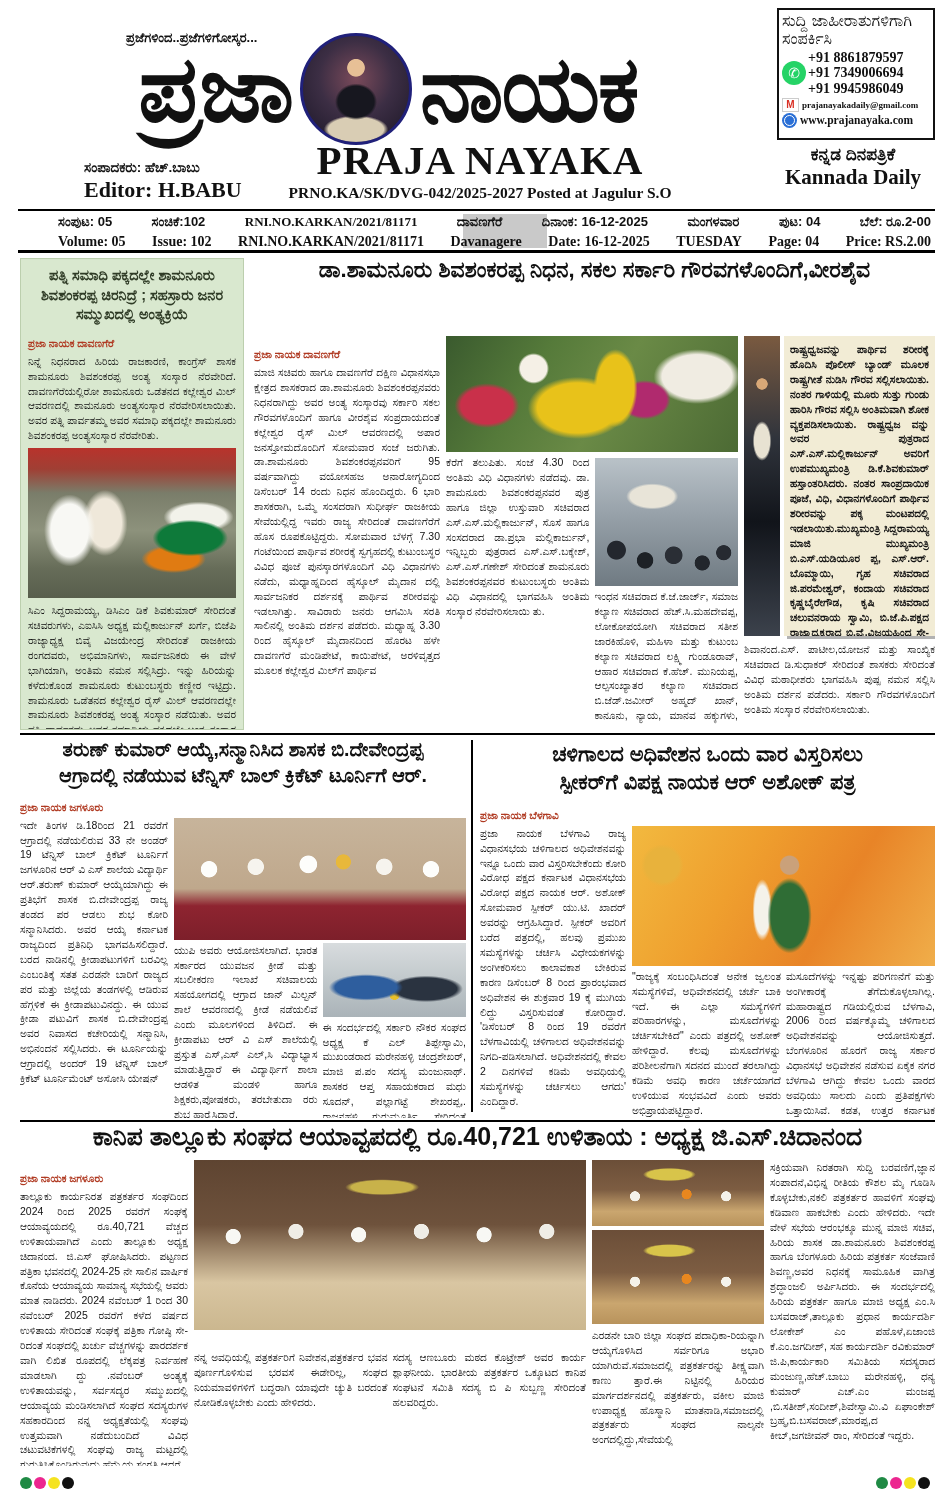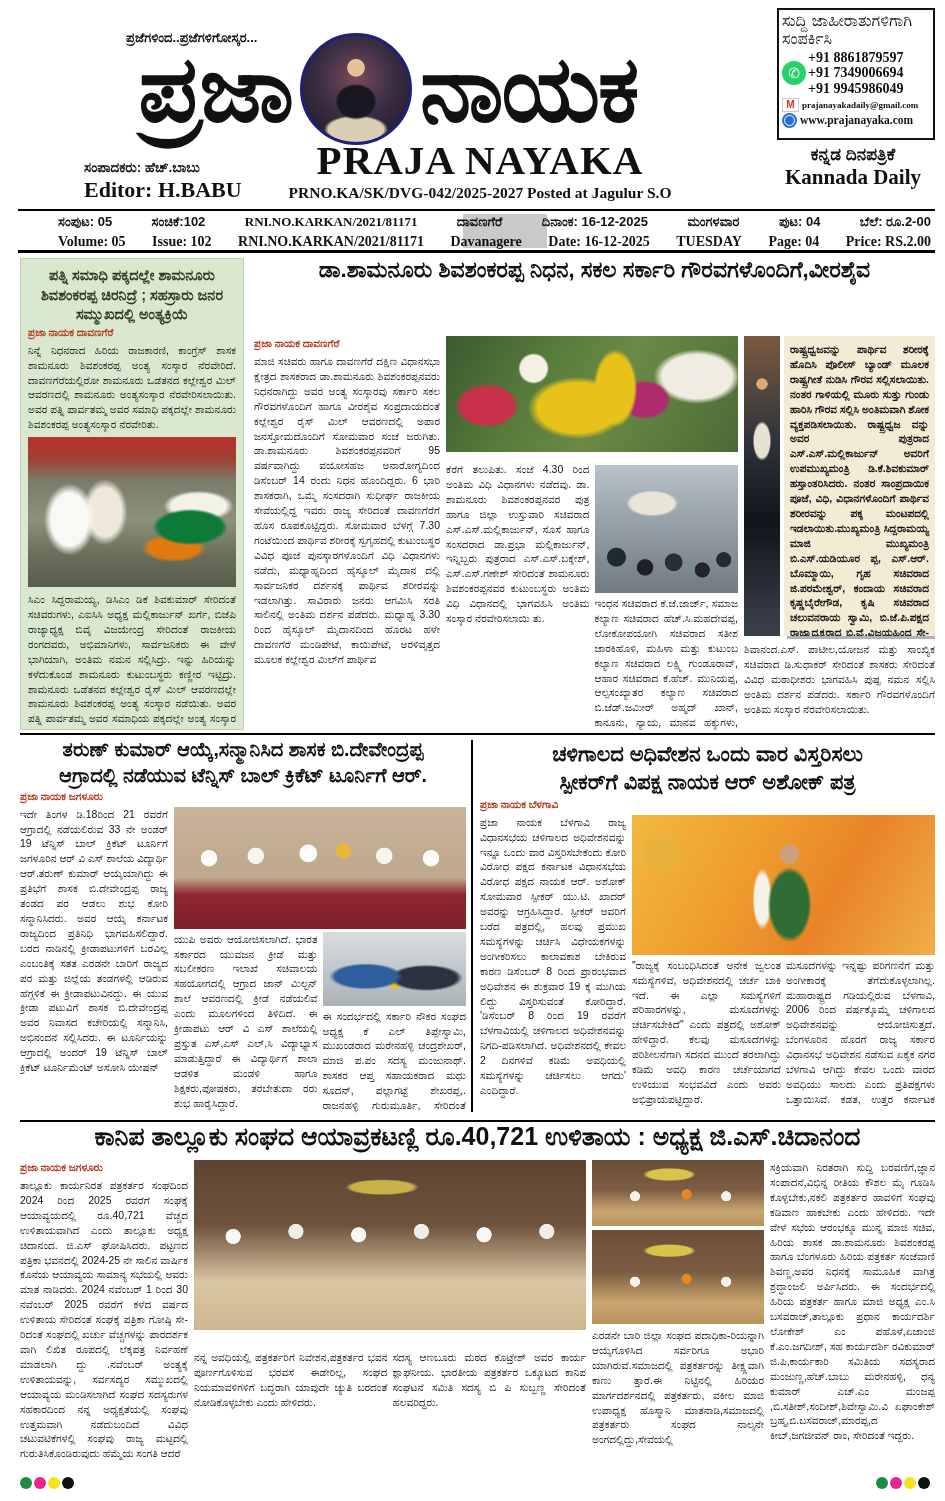--- a/index.html
+++ b/index.html
@@ -3,21 +3,21 @@
 <meta charset="utf-8">
 <style>
   html,body{margin:0;padding:0;background:#e9e9e9;}
   .page{position:relative;width:945px;height:1501px;background:#fff;margin:0 auto;
         font-family:"Liberation Sans",sans-serif;color:#111;overflow:hidden;}
   .abs{position:absolute;}
   .serif{font-family:"Liberation Serif",serif;}
   .ctr{text-align:center;}
   .clip{overflow:hidden;}
   .body-text{font-size:10.5px;line-height:1.42;text-align:justify;}
-  .dateline{color:#b03a22;font-weight:bold;font-size:10.5px;margin:2px 0 4px 0;font-family:Liberation Serif, serif;}
+  .dateline{color:#b03a22;font-weight:bold;font-size:10.5px;margin:12px 0 4px 0;}
   .photo{background-color:#888;}
   .hrule{background:#000;}
   
   .masthead-row{left:8px;top:28px;width:760px;height:122px;display:flex;align-items:center;justify-content:center;gap:8px;}
   .mast-kn{font-size:92px;font-weight:bold;line-height:1;letter-spacing:-2px;}
   .ambedkar{width:106px;height:106px;border-radius:50%;border:3px solid #20207a;flex:0 0 auto;
     background:
       radial-gradient(circle 14px at 50% 30%,#e7c096 0 60%,transparent 66%),
       radial-gradient(ellipse 30px 26px at 50% 62%,#17171f 0 60%,transparent 70%),
       radial-gradient(ellipse 46px 20px at 50% 88%,#d9cdb4 0 60%,transparent 70%),
@@ -200,21 +200,21 @@
 
     </div>
     <div class="abs lead-head1 ctr">ಡಾ.ಶಾಮನೂರು ಶಿವಶಂಕರಪ್ಪ ನಿಧನ, ಸಕಲ ಸರ್ಕಾರಿ ಗೌರವಗಳೊಂದಿಗೆ,ವೀರಶೈವ</div>
     <div class="abs lead-content">
       <div class="clip" style="flex:0 0 186px">
         <div class="dateline">ಪ್ರಜಾ ನಾಯಕ ದಾವಣಗೆರೆ</div>
         <div class="body-text">ಮಾಜಿ ಸಚಿವರು ಹಾಗೂ ದಾವಣಗೆರೆ ದಕ್ಷಿಣ ವಿಧಾನಸಭಾ ಕ್ಷೇತ್ರದ ಶಾಸಕರಾದ ಡಾ.ಶಾಮನೂರು ಶಿವಶಂಕರಪ್ಪನವರು ನಿಧನರಾಗಿದ್ದು ಅವರ ಅಂತ್ಯ ಸಂಸ್ಕಾರವು ಸರ್ಕಾರಿ ಸಕಲ ಗೌರವಗಳೊಂದಿಗೆ ಹಾಗೂ ವೀರಶೈವ ಸಂಪ್ರದಾಯದಂತೆ ಕಲ್ಲೇಶ್ವರ ರೈಸ್ ಮಿಲ್ ಆವರಣದಲ್ಲಿ ಅಪಾರ ಜನಸ್ತೋಮದೊಂದಿಗೆ ಸೋಮವಾರ ಸಂಜೆ ಜರುಗಿತು. ಡಾ.ಶಾಮನೂರು ಶಿವಶಂಕರಪ್ಪನವರಿಗೆ 95 ವರ್ಷವಾಗಿದ್ದು ವಯೋಸಹಜ ಅನಾರೋಗ್ಯದಿಂದ ಡಿಸೆಂಬರ್ 14 ರಂದು ನಿಧನ ಹೊಂದಿದ್ದರು. 6 ಭಾರಿ ಶಾಸಕರಾಗಿ, ಒಮ್ಮೆ ಸಂಸದರಾಗಿ ಸುಧೀರ್ಘ ರಾಜಕೀಯ ಸೇವೆಯಲ್ಲಿದ್ದ ಇವರು ರಾಜ್ಯ ಸೇರಿದಂತೆ ದಾವಣಗೆರೆಗೆ ಹೊಸ ರೂಪಕೊಟ್ಟಿದ್ದರು. ಸೋಮವಾರ ಬೆಳಗ್ಗೆ 7.30 ಗಂಟೆಯಿಂದ ಪಾರ್ಥಿವ ಶರೀರಕ್ಕೆ ಸ್ವಗೃಹದಲ್ಲಿ ಕುಟುಂಬಸ್ಥರ ವಿವಿಧ ಪೂಜೆ ಪುನಸ್ಕಾರಗಳೊಂದಿಗೆ ವಿಧಿ ವಿಧಾನಗಳು ನಡೆದು, ಮಧ್ಯಾಹ್ನದಿಂದ ಹೈಸ್ಕೂಲ್ ಮೈದಾನ ದಲ್ಲಿ ಸಾರ್ವಜನಿಕರ ದರ್ಶನಕ್ಕೆ ಪಾರ್ಥಿವ ಶರೀರವನ್ನು ಇಡಲಾಗಿತ್ತು. ಸಾವಿರಾರು ಜನರು ಆಗಮಿಸಿ ಸರತಿ ಸಾಲಿನಲ್ಲಿ ಅಂತಿಮ ದರ್ಶನ ಪಡೆದರು. ಮಧ್ಯಾಹ್ನ 3.30 ರಿಂದ ಹೈಸ್ಕೂಲ್ ಮೈದಾನದಿಂದ ಹೊರಟ ಹಳೇ ದಾವಣಗೆರೆ ಮಂಡಿಪೇಟೆ, ಕಾಯಿಪೇಟೆ, ಅರಳಿವೃತ್ತದ ಮೂಲಕ ಕಲ್ಲೇಶ್ವರ ಮಿಲ್‌ಗೆ ಪಾರ್ಥಿವ</div>
       </div>
       <div class="clip" style="flex:0 0 292px">
         <div class="photo ph-lead-main"></div>
-        <div style="display:flex;gap:5px;margin-top:10px">
+        <div style="display:flex;gap:5px;margin-top:3px">
           <div class="body-text clip" style="flex:1;height:272px">ಕೆರೆಗೆ ತಲುಪಿತು. ಸಂಜೆ 4.30 ರಿಂದ ಅಂತಿಮ ವಿಧಿ ವಿಧಾನಗಳು ನಡೆದವು. ಡಾ. ಶಾಮನೂರು ಶಿವಶಂಕರಪ್ಪನವರ ಪುತ್ರ ಹಾಗೂ ಜಿಲ್ಲಾ ಉಸ್ತುವಾರಿ ಸಚಿವರಾದ ಎಸ್.ಎಸ್.ಮಲ್ಲಿಕಾರ್ಜುನ್, ಸೊಸೆ ಹಾಗೂ ಸಂಸದರಾದ ಡಾ.ಪ್ರಭಾ ಮಲ್ಲಿಕಾರ್ಜುನ್, ಇನ್ನಿಬ್ಬರು ಪುತ್ರರಾದ ಎಸ್.ಎಸ್.ಬಕ್ಕೇಶ್, ಎಸ್.ಎಸ್.ಗಣೇಶ್ ಸೇರಿದಂತೆ ಶಾಮನೂರು ಶಿವಶಂಕರಪ್ಪನವರ ಕುಟುಂಬಸ್ಥರು ಅಂತಿಮ ವಿಧಿ ವಿಧಾನದಲ್ಲಿ ಭಾಗವಹಿಸಿ ಅಂತಿಮ ಸಂಸ್ಕಾರ ನೆರವೇರಿಸಲಾಯಿ ತು.</div>
           <div class="clip" style="flex:1;height:272px">
             <div class="photo ph-lead-crowd"></div>
             <div class="body-text">ಇಂಧನ ಸಚಿವರಾದ ಕೆ.ಜೆ.ಜಾರ್ಜ್, ಸಮಾಜ ಕಲ್ಯಾಣ ಸಚಿವರಾದ ಹೆಚ್.ಸಿ.ಮಹದೇವಪ್ಪ, ಲೋಕೋಪಯೋಗಿ ಸಚಿವರಾದ ಸತೀಶ ಜಾರಕಿಹೊಳಿ, ಮಹಿಳಾ ಮತ್ತು ಕುಟುಂಬ ಕಲ್ಯಾಣ ಸಚಿವರಾದ ಲಕ್ಷ್ಮಿ ಗುಂಡೂರಾವ್, ಆಹಾರ ಸಚಿವರಾದ ಕೆ.ಹೆಚ್. ಮುನಿಯಪ್ಪ, ಆಲ್ಪಸಂಖ್ಯಾತರ ಕಲ್ಯಾಣ ಸಚಿವರಾದ ಬಿ.ಜೆಡ್.ಜಮೀರ್ ಅಹ್ಮದ್ ಖಾನ್, ಕಾನೂನು, ನ್ಯಾಯ, ಮಾನವ ಹಕ್ಕುಗಳು, ಸಂಸದೀಯ ವ್ಯವಹಾರ, ಶಾಸನ ರಚನೆ ಹಾಗೂ ಪ್ರವಾಸೋದ್ಯಮ ಸಚಿವ ರಾದ ಎಚ್. ಕೆ ಪಾಟೀಲ, ಜವಳಿ, ಕಬ್ಬು ಅಭಿವೃದ್ಧಿ ಮತ್ತು ಸಕ್ಕರೆ ಹಾಗೂ ಕೃಷಿ ಮಾರುಕಟ್ಟೆ ಸಚಿವರಾದ</div>
           </div>
         </div>
       </div>
       <div class="clip" style="flex:1">
         <div style="display:flex;gap:4px">
           <div class="photo ph-lead-strip"></div>
@@ -262,21 +262,21 @@
             <div class="body-text clip" style="flex:1;height:152px">ಮಸೂದೆಗಳನ್ನು ಇನ್ನಷ್ಟು ಪರಿಗಣನೆಗೆ ಮತ್ತು ಅಂಗೀಕಾರಕ್ಕೆ ತೆಗೆದುಕೊಳ್ಳಲಾಗಿಲ್ಲ. ಮಹಾರಾಷ್ಟ್ರದ ಗಡಿಯಲ್ಲಿರುವ ಬೆಳಗಾವಿ, 2006 ರಿಂದ ವರ್ಷಕ್ಕೊಮ್ಮೆ ಚಳಿಗಾಲದ ಅಧಿವೇಶನವನ್ನು ಆಯೋಜಿಸುತ್ತದೆ. ಬೆಂಗಳೂರಿನ ಹೊರಗೆ ರಾಜ್ಯ ಸರ್ಕಾರ ವಿಧಾನಸಭೆ ಅಧಿವೇಶನ ನಡೆಸುವ ಏಕೈಕ ನಗರ ಬೆಳಗಾವಿ ಆಗಿದ್ದು ಕೇವಲ ಒಂದು ವಾರದ ಅವಧಿಯು ಸಾಲದು ಎಂದು ಪ್ರತಿಪಕ್ಷಗಳು ಒತ್ತಾಯಿಸಿವೆ. ಕಡತ, ಉತ್ತರ ಕರ್ನಾಟಕ ಭಾಗದ ಸಮಸ್ಯೆಗಳ ಚರ್ಚೆಗೆ ಹೆಚ್ಚಿನ ಸಮಯ ಅಗತ್ಯವಿದ್ದು ಸ್ಪೀಕರ್ ಅವರು ಉತ್ತರ ನೀಡುವುದು ನಿರ್ಣಾಯಕವಾಗಿದೆ. ಎಂದು ಪ್ರಕಟಣೆಯಲ್ಲಿ ತಿಳಿಸಲಾಗಿದೆ.</div>
           </div>
         </div>
       </div>
     </div>
   </div>
 
   <div class="abs hrule" style="left:20px;top:1120px;width:915px;height:2px"></div>
 
   <div class="abs row3">
-    <div class="row3-head">ಕಾನಿಪ ತಾಲ್ಲೂಕು ಸಂಘದ ಆಯಾವ್ರಕಟಣ್ಲಿ ರೂ.40,721 ಉಳಿತಾಯ : ಅಧ್ಯಕ್ಷ ಜಿ.ಎಸ್.ಚಿದಾನಂದ</div>
+    <div class="row3-head">ಕಾನಿಪ ತಾಲ್ಲೂಕು ಸಂಘದ ಆಯಾವ್ಟಪದಲ್ಲಿ ರೂ.40,721 ಉಳಿತಾಯ : ಅಧ್ಯಕ್ಷ ಜಿ.ಎಸ್.ಚಿದಾನಂದ</div>
     <div style="display:flex;gap:6px;margin-top:8px">
       <div class="clip" style="flex:0 0 168px;height:306px">
         <div class="dateline">ಪ್ರಜಾ ನಾಯಕ ಜಗಳೂರು</div>
         <div class="body-text">ತಾಲ್ಲೂಕು ಕಾರ್ಯನಿರತ ಪತ್ರಕರ್ತರ ಸಂಘದಿಂದ 2024 ರಿಂದ 2025 ರವರೆಗೆ ಸಂಘಕ್ಕೆ ಆಯಾವ್ಯಯದಲ್ಲಿ ರೂ.40,721 ವೆಚ್ಚದ ಉಳಿತಾಯವಾಗಿದೆ ಎಂದು ತಾಲ್ಲೂಕು ಅಧ್ಯಕ್ಷ ಚಿದಾನಂದ. ಜಿ.ಎಸ್ ಘೋಷಿಸಿದರು. ಪಟ್ಟಣದ ಪತ್ರಿಕಾ ಭವನದಲ್ಲಿ 2024-25 ನೇ ಸಾಲಿನ ವಾರ್ಷಿಕ ಕೊನೆಯ ಆಯಾವ್ಯಯ ಸಾಮಾನ್ಯ ಸಭೆಯಲ್ಲಿ ಅವರು ಮಾತ ನಾಡಿದರು. 2024 ನವೆಂಬರ್ 1 ರಿಂದ 30 ನವೆಂಬರ್ 2025 ರವರೆಗೆ ಕಳೆದ ವರ್ಷದ ಉಳಿತಾಯ ಸೇರಿದಂತೆ ಸಂಘಕ್ಕೆ ಪತ್ರಿಕಾ ಗೋಷ್ಠಿ ಸೇ-ರಿದಂತೆ ಸಂಘದಲ್ಲಿ ಖರ್ಚು ವೆಚ್ಚಗಳನ್ನು ಪಾರದರ್ಶಕ ವಾಗಿ ಲಿಖಿತ ರೂಪದಲ್ಲಿ ಲೆಕ್ಕಪತ್ರ ನಿರ್ವಹಣೆ ಮಾಡಲಾಗಿ ದ್ದು .ನವೆಂಬರ್ ಅಂತ್ಯಕ್ಕೆ ಉಳಿತಾಯವನ್ನು, ಸರ್ವಸದ್ಯರ ಸಮ್ಮುಖದಲ್ಲಿ ಆಯಾವ್ಯಯ ಮಂಡಿಸಲಾಗಿದೆ ಸಂಘದ ಸದಸ್ಯರುಗಳ ಸಹಕಾರದಿಂದ ನನ್ನ ಅಧ್ಯಕ್ಷತೆಯಲ್ಲಿ ಸಂಘವು ಉತ್ತಮವಾಗಿ ನಡೆದುಬಂದಿದೆ ವಿವಿಧ ಚಟುವಟಿಕೆಗಳಲ್ಲಿ ಸಂಘವು ರಾಜ್ಯ ಮಟ್ಟದಲ್ಲಿ ಗುರುತಿಸಿಕೊಂಡಿರುವುದು ಹೆಮ್ಮೆಯ ಸಂಗತಿ ಆದರೆ</div>
       </div>
       <div class="clip" style="flex:0 0 392px;height:306px">
         <div class="photo ph-cert"></div>
         <div style="display:flex;gap:5px;margin-top:20px">
           <div class="body-text clip" style="flex:1;height:128px">ನನ್ನ ಅವಧಿಯಲ್ಲಿ ಪತ್ರಕರ್ತರಿಗೆ ನಿವೇಶನ,ಪತ್ರಕರ್ತರ ಭವನ ಪೂರ್ಣಗೊಳಿಸುವ ಭರವಸೆ ಈಡೇರಿಲ್ಲ, ಸಂಘದ ನಿಯಮಾವಳಿಗಳಿಗೆ ಬದ್ಧರಾಗಿ ಯಾವುದೇ ಚ್ಯುತಿ ಬರದಂತೆ ನೋಡಿಕೊಳ್ಳಬೇಕು ಎಂದು ಹೇಳಿದರು.</div>
           <div class="body-text clip" style="flex:1;height:128px">ಸದಸ್ಯ ಆಣಬೂರು ಮಠದ ಕೊಟ್ರೇಶ್ ಅವರ ಕಾರ್ಯ ಶ್ಲಾಘನೀಯ. ಭಾರತೀಯ ಪತ್ರಕರ್ತರ ಒಕ್ಕೂಟದ ಕಾನಿಪ ಸಂಘಟನೆ ಸಮಿತಿ ಸದಸ್ಯ ಬಿ ಪಿ ಸುಬ್ಬಣ್ಣ ಸೇರಿದಂತೆ ಹಲವರಿದ್ದರು.</div>

